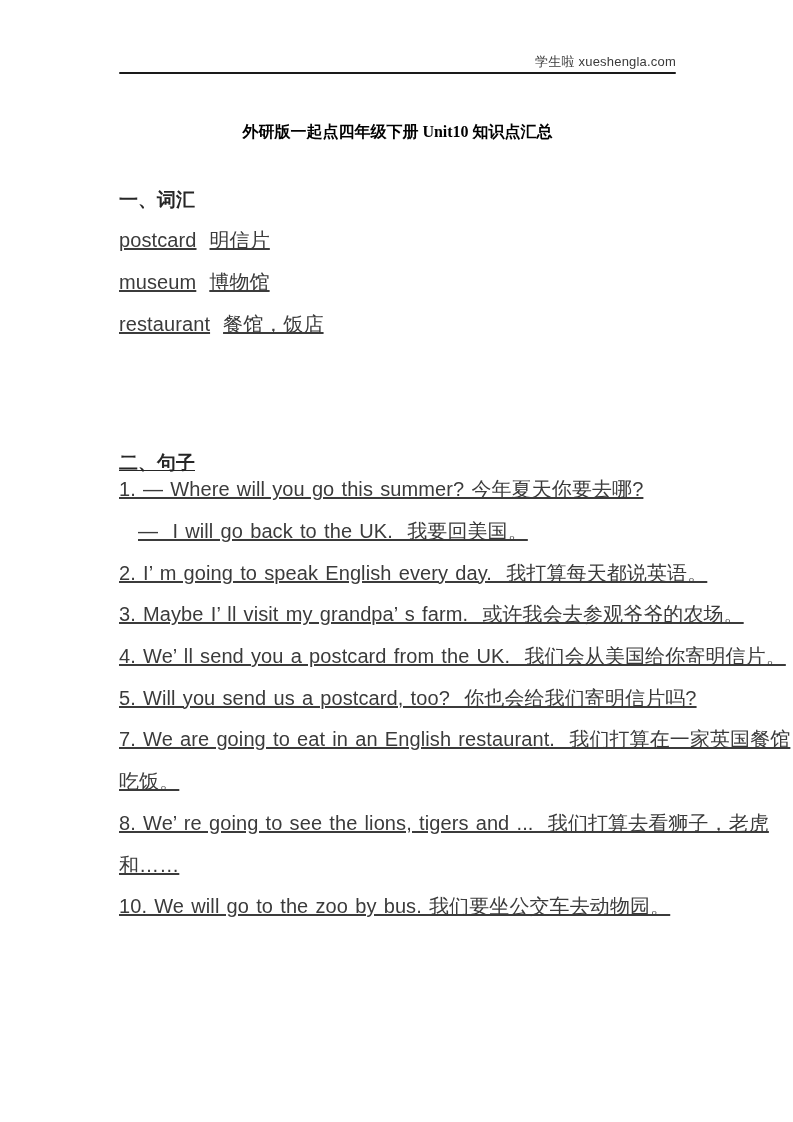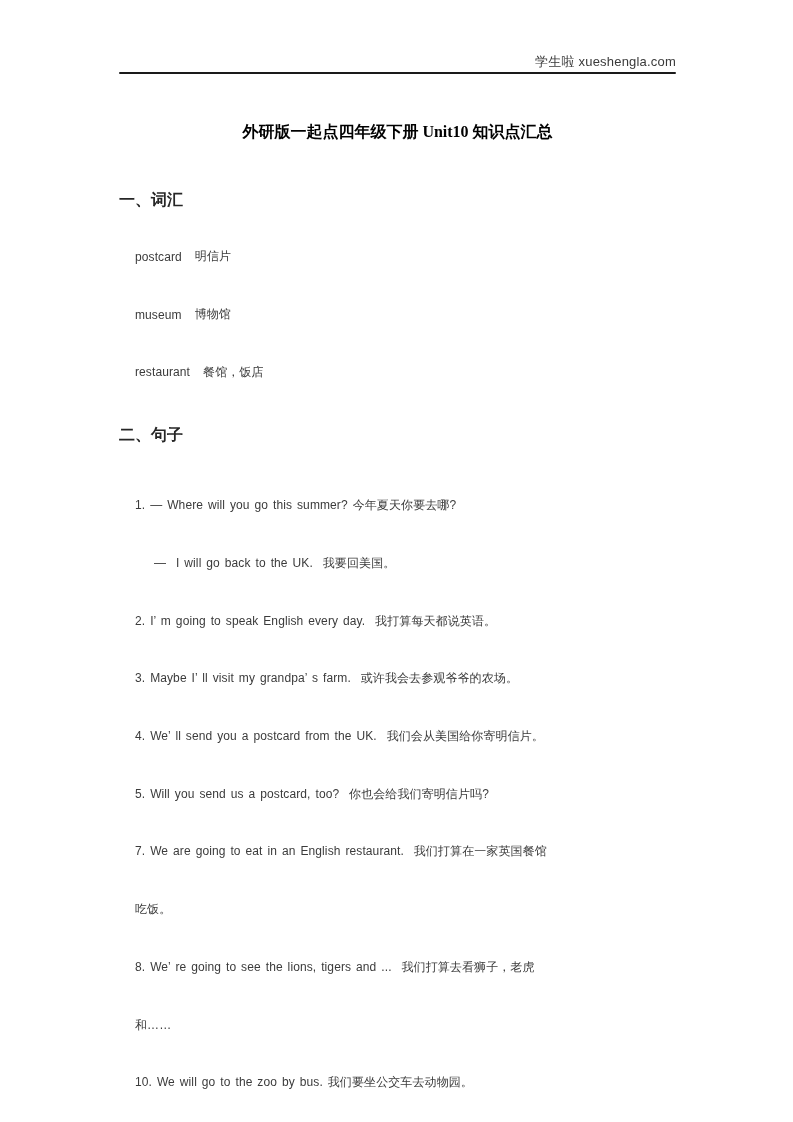--- a/index.html
+++ b/index.html
@@ -44,44 +44,45 @@
     font-size: 16px;
     line-height: 30px;
     font-weight: 700;
     color: #000000;
     white-space: nowrap;
   }
   .sec-heading {
     position: absolute;
     left: 119px;
     margin: 0;
-    font-size: 16px;
+    font-size: 19px;
     line-height: 18px;
     font-weight: 700;
     color: #262626;
     white-space: pre;
   }
   #vocab-heading { top: 191px; }
-  #sentences-heading { top: 426px; }
+  #sentences-heading { top: 454px; text-decoration: underline; }
   .lines {
     position: absolute;
     left: 119px;
   }
   #vocab-lines { top: 220px; }
   #sentence-lines { top: 469px; }
   .line {
     height: 41.7px;
     display: flex;
     align-items: center;
-    margin: 16px;
-    font-size: 12px;
+    margin: 0;
+    font-size: 20px;
     color: #3b3b3b;
     white-space: pre;
     word-spacing: 1.5px;
     letter-spacing: 0.1px;
+    text-decoration: underline;
   }
   .vocab-zh { margin-left: 13px; }
   .indent { padding-left: 19px; }
 </style>
 </head>
 <body>
 
 <div class="page">
 
   <span class="watermark">学生啦 xueshengla.com</span>

